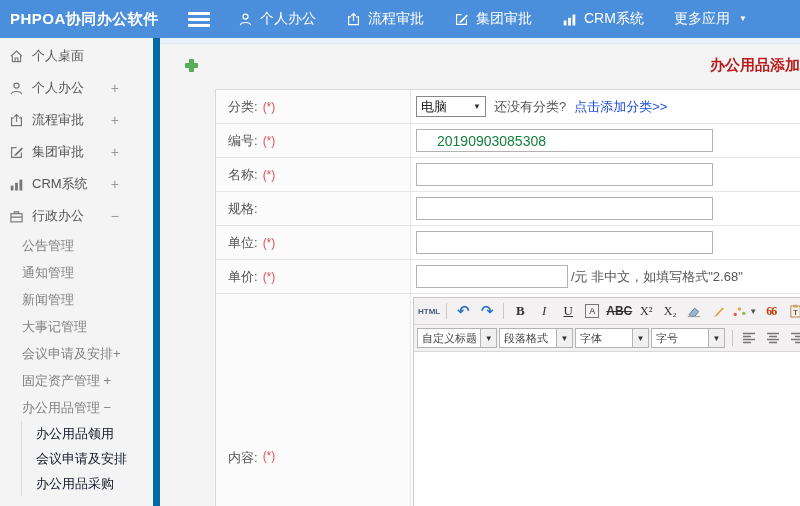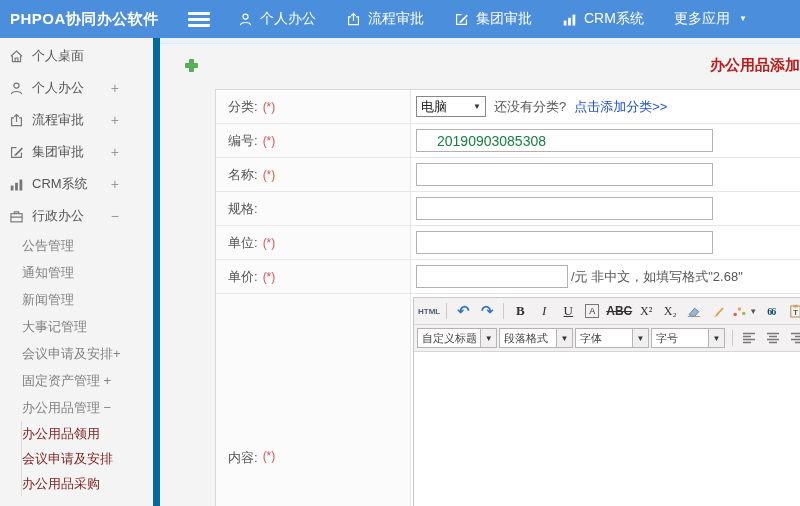--- a/index.html
+++ b/index.html
@@ -16,21 +16,21 @@
   .n-icon{width:15px;height:15px;color:#fff;}
   .n-icon svg,.s-icon svg{width:100%;height:100%;display:block;}
   .caret{font-size:8px;margin-left:2px;line-height:1;}
 
   
   .cols{display:flex;height:468px;}
   .sidebar{width:160px;min-width:160px;background:#f4f4f4;border-right:7px solid #0369a1;box-sizing:border-box;padding-top:2px;}
   .side-item{display:flex;align-items:center;color:#555;font-size:13px;cursor:pointer;position:relative;box-sizing:border-box;}
   .side-item.lv0{height:32px;padding-left:9px;}
   .side-item.lv1{height:27px;padding-left:22px;color:#828282;}
-  .side-item.lv2{height:25px;margin-left:21px;border-left:1px solid #dcdcdc;padding-left:0;color:#7f1d1d;}
+  .side-item.lv2{height:25px;margin-left:21px;border-left:1px solid #dcdcdc;padding-left:14px;color:#0f172a;}
   .s-icon{width:15px;height:15px;margin-right:8px;color:#777;}
   .s-exp{position:absolute;right:34px;color:#999;font-size:14px;}
 
   .content{flex:1;min-width:0;background:#f4f4f4;}
   .strip{height:5px;background:#e9f2fb;border-bottom:1px solid #ddeaf7;}
   .page-title{margin:12px 0 0 25px;display:flex;align-items:center;gap:7px;font-size:15px;font-weight:bold;color:#b91c1c;justify-content:space-between;}
   .pt-icon{width:13px;height:13px;}
   .pt-icon svg{width:100%;height:100%;display:block;}
 
   
@@ -61,21 +61,21 @@
   .tb svg{display:block;}
   .sep{width:1px;height:16px;background:#c9c9c9;margin:0 3px;flex:none;}
   .t-html{font-size:8px;font-weight:bold;color:#4a5b7d;letter-spacing:0;}
   .t-blue{color:#2d74c0;font-size:15px;font-weight:bold;}
   .t-b{font-family:"Liberation Serif","DejaVu Serif",serif;font-weight:bold;}
   .t-i{font-family:"Liberation Serif","DejaVu Serif",serif;font-style:italic;}
   .t-u{font-family:"Liberation Serif","DejaVu Serif",serif;text-decoration:underline;}
   .t-abox span{border:1px solid #777;font-size:9px;width:12px;height:12px;line-height:12px;text-align:center;display:block;}
   .t-strike{font-size:12px;font-weight:bold;text-decoration:line-through;}
   .t-serif{font-family:"Liberation Serif","DejaVu Serif",serif;font-size:12px;}
-  .t-quote{font-family:"Liberation Serif","DejaVu Serif",serif;font-weight:bold;font-size:10px;letter-spacing:-1px;color:#0c4a6e;}
+  .t-quote{font-family:"Liberation Serif","DejaVu Serif",serif;font-weight:bold;font-size:12px;letter-spacing:-1px;color:#c2410c;}
   .caret-s{font-size:8px;color:#555;margin-left:2px;}
   .ed-select{display:inline-flex;align-items:center;justify-content:space-between;background:#fff;border:1px solid #b3b3b3;
              height:20px;box-sizing:border-box;font-size:11px;color:#444;margin-right:2px;cursor:pointer;flex:none;}
   .ed-select .lbl{padding:0 4px;white-space:nowrap;overflow:hidden;}
   .ed-select .cbox{width:15px;align-self:stretch;border-left:1px solid #b3b3b3;background:#f0f0f0;
                    display:flex;align-items:center;justify-content:center;font-size:8px;color:#333;}
   .ed-body{height:170px;background:#fff;cursor:text;}
 </style>
 </head>
 <body>

